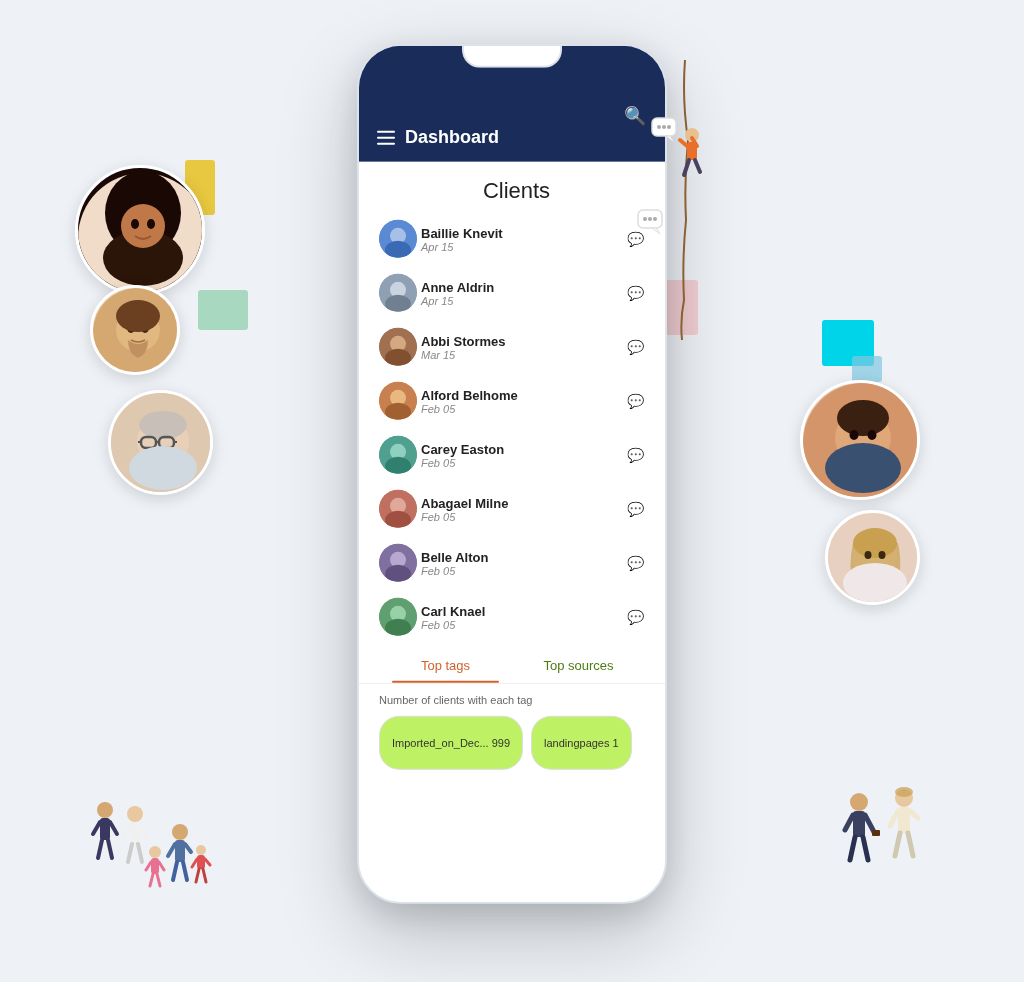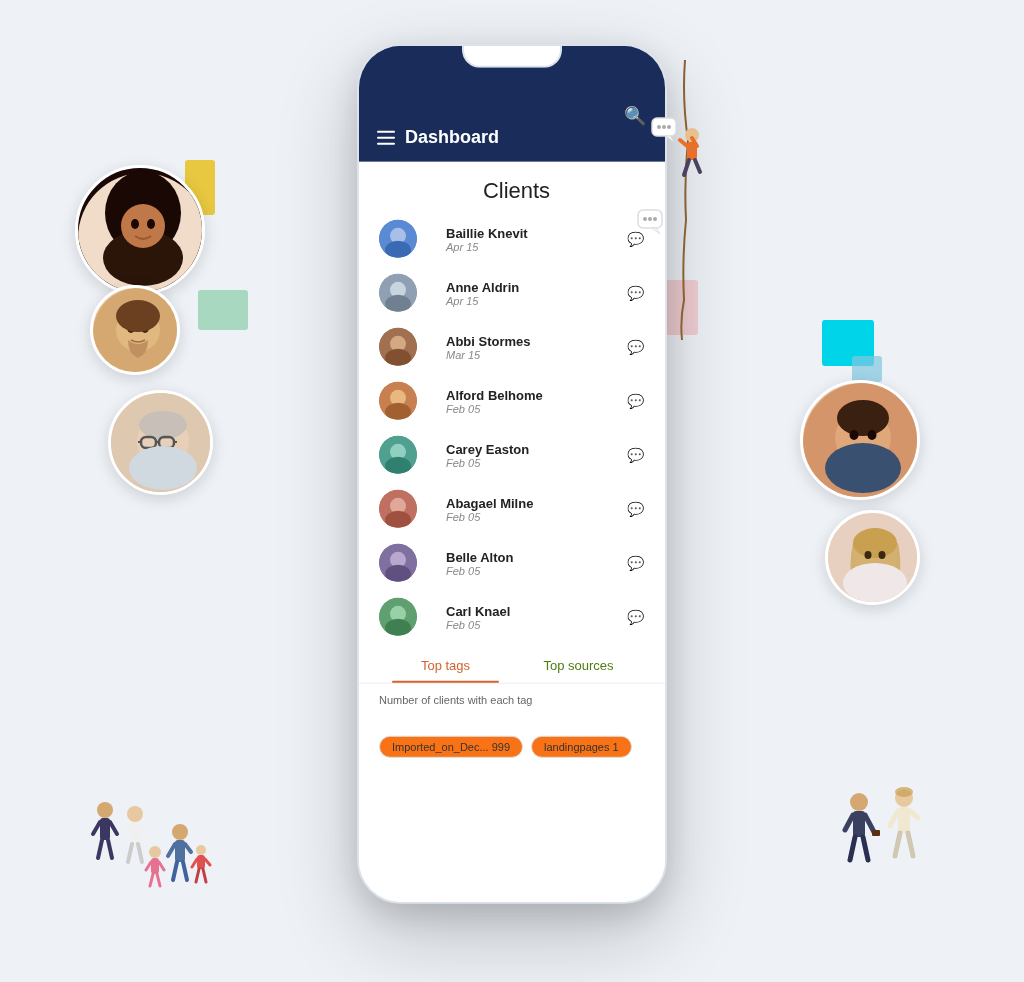--- a/index.html
+++ b/index.html
@@ -123,21 +123,21 @@
 
     
     .client-list {
       list-style: none;
     }
 
     .client-item {
       display: flex;
       align-items: center;
       padding: 8px 20px;
-      gap: 29px;
+      gap: 4px;
       cursor: pointer;
     }
 
     .client-avatar {
       width: 38px;
       height: 38px;
       border-radius: 50%;
       background: #ccc;
       overflow: hidden;
       flex-shrink: 0;
@@ -216,25 +216,24 @@
 
     .tags-list {
       display: flex;
       gap: 8px;
       flex-wrap: wrap;
     }
 
     .tag-chip {
       border: 1px solid #ddd;
       border-radius: 20px;
-      padding: 4px 12px;
+      padding: 20px 12px;
       font-size: 11px;
       color: #333;
-      background: #f97316;
-      margin-top: 20px;
+      background: #bef264;
     }
 
     
     .avatar-circle {
       position: absolute;
       border-radius: 50%;
       overflow: hidden;
       background: #c8d0da;
       border: 3px solid #fff;
       box-shadow: 0 4px 15px rgba(0,0,0,0.15);

